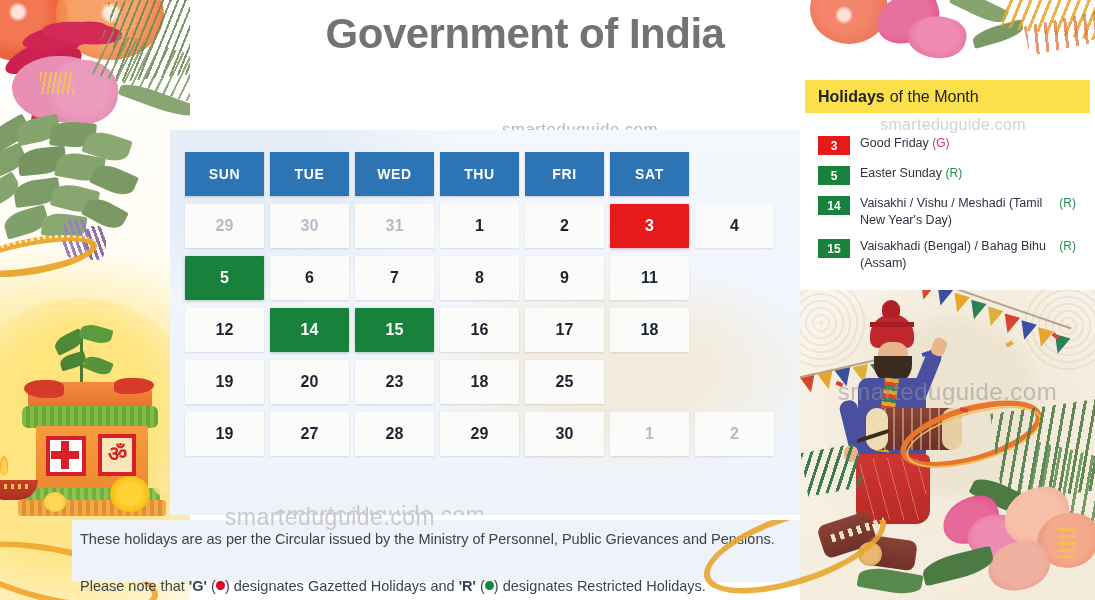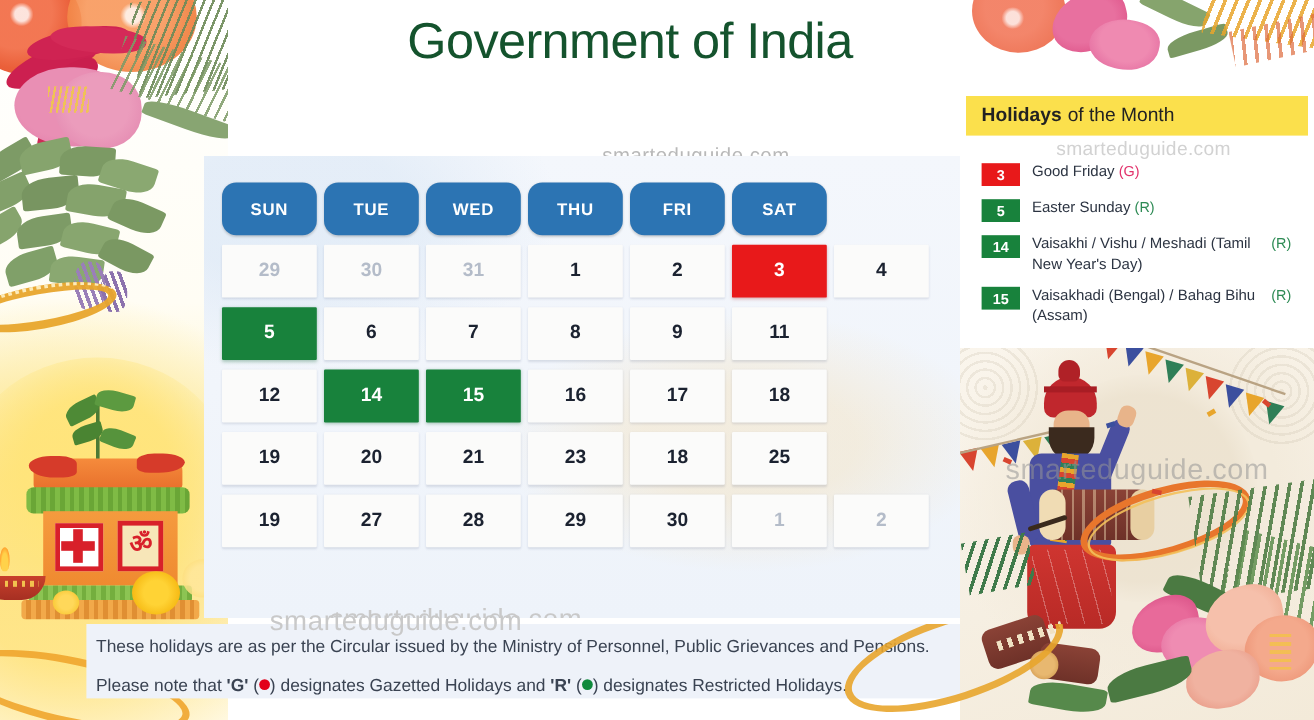--- a/index.html
+++ b/index.html
@@ -33,21 +33,21 @@
       radial-gradient(circle at 55% 40%, #f3ebdc 0 42%, rgba(243,235,220,0) 70%),
       linear-gradient(160deg,#faf5ec 0%,#f6efe2 55%,#f3ead9 100%);
     overflow: hidden;
   }
   .topright-flowers { left: 790px; top:0; width: 305px; height: 80px; overflow:hidden; }
 
   
   .title-gov {
     position: absolute; left: 245px; top: 10px; width: 560px;
     text-align: center;
-    font-size: 42px; font-weight: normal; color: #14532d;
+    font-size: 42px; font-weight: bold; color: #737373;
     letter-spacing: -0.5px; white-space: nowrap;
   }
   .title-cal {
     position: absolute; left: 330px; top: 76px; width: 460px;
     text-align: center;
     font-size: 36px; color: #DD4B25; white-space: nowrap;
   }
   .wm-top {
     position: absolute; left: 420px; top: 120px; width: 320px;
     text-align: center; font-size: 17px; color: #b9b9b9;
@@ -72,21 +72,20 @@
   .row { display: flex; }
   .cell {
     width: 79px; height: 44px; margin: 4px 3px;
     display:flex; align-items:center; justify-content:center;
     font-size: 16px; font-weight: bold;
     position: relative; z-index: 2;
   }
   .hdr {
     background:#2C74B3; color:#ffffff; font-size:14px; letter-spacing:.6px;
     box-shadow: 0 1px 2px rgba(0,0,0,.18);
-    border-radius: 12px;
   }
   .day {
     background:#fbfbfa; color:#1b2230;
     box-shadow: 0 1px 2px rgba(40,60,100,.14);
     border-radius: 1px;
   }
   .day.muted { color:#b4bcc9; }
   .day.red   { background:#E8191A; color:#ffffff; box-shadow:0 1px 3px rgba(160,0,0,.3); }
   .day.green { background:#18823C; color:#ffffff; box-shadow:0 1px 3px rgba(0,90,40,.3); }
 
@@ -98,21 +97,21 @@
 
   
   .footer {
     position: absolute; left: 72px; top: 520px; width: 740px; height: 62px;
     background: #eef2f9;
     padding: 9px 8px 0 8px;
   }
   .footer p {
     font-size: 14.5px; color:#3a4352; line-height: 1.42; white-space: nowrap;
   }
-  .footer p + p { margin-top: 12px; }
+  .footer p + p { margin-top: 26px; }
   .dot { display:inline-block; width:9px; height:9px; border-radius:50%; vertical-align:middle; position:relative; top:-1px;}
   .dot.r { background:#e2001a; }
   .dot.g { background:#0f8a3c; }
   .bold { font-weight: bold; }
 
   
   .hol-panel {
     position: absolute; left: 805px; top: 80px; width: 285px; height: 212px;
     background: #ffffff;
   }
@@ -287,21 +286,20 @@
             <div class="cell day">12</div>
             <div class="cell day green">14</div>
             <div class="cell day green">15</div>
             <div class="cell day">16</div>
             <div class="cell day">17</div>
             <div class="cell day">18</div>
           </div>
           <div class="row">
             <div class="cell day">19</div>
             <div class="cell day">20</div>
-            <div class="cell day">21</div>
             <div class="cell day">23</div>
             <div class="cell day">18</div>
             <div class="cell day">25</div>
           </div>
           <div class="row">
             <div class="cell day">19</div>
             <div class="cell day">27</div>
             <div class="cell day">28</div>
             <div class="cell day">29</div>
             <div class="cell day">30</div>

